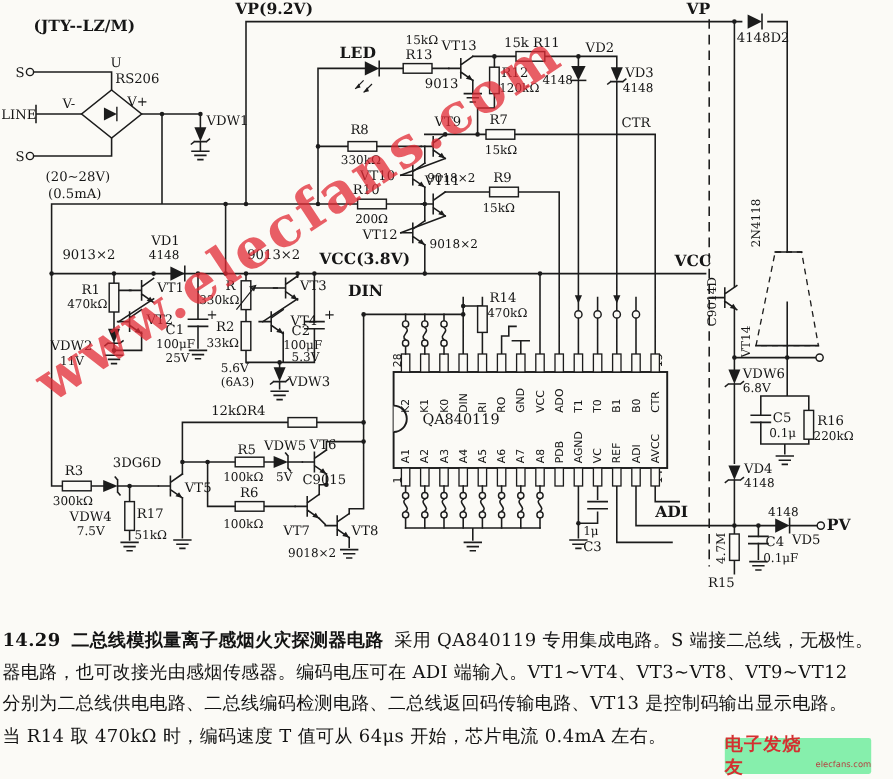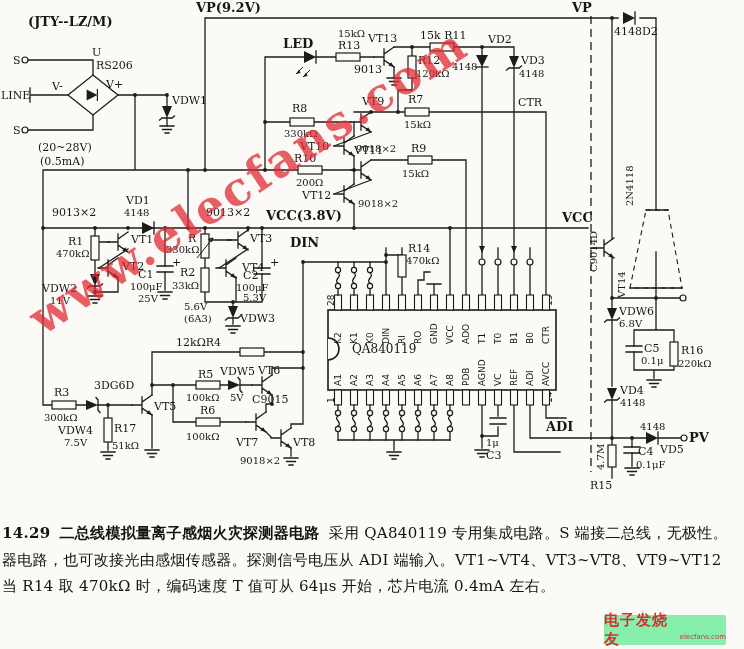--- a/index.html
+++ b/index.html
@@ -464,21 +464,22 @@
     <text class="lbl" x="638" y="455">C4</text>
     <text class="sm" x="636" y="468">0.1μF</text>
     <text class="sm" x="640" y="430">4148</text>
     <text class="lbl" x="660" y="453">VD5</text>
     <text class="bg" x="689" y="442">PV</text>
   </g>
 </svg>
 
 <div class="caption">
   <p><span class="num">14.29</span><span class="ttl">二总线模拟量离子感烟火灾探测器电路</span><span>采用 QA840119 专用集成电路。S 端接二总线，无极性。</span></p>
-  <p>器电路，也可改接光由感烟传感器。探测信号电压从 ADI 端输入。VT1~VT4、VT3~VT8、VT9~VT12</p>
+  <p>器电路，也可改接光由感烟传感器。编码电压可在 ADI 端输入。VT1~VT4、VT3~VT8、VT9~VT12</p>
+  <p>分别为二总线供电电路、二总线编码检测电路、二总线返回码传输电路、VT13 是控制码输出显示电路。</p>
   <p>当 R14 取 470kΩ 时，编码速度 T 值可从 64μs 开始，芯片电流 0.4mA 左右。</p>
 </div>
 
 <div class="watermark">www.elecfans.com</div>
 
 <div class="logo">
   <span class="cn">电子发烧友</span>
   <span class="en">elecfans.com</span>
 </div>
 

